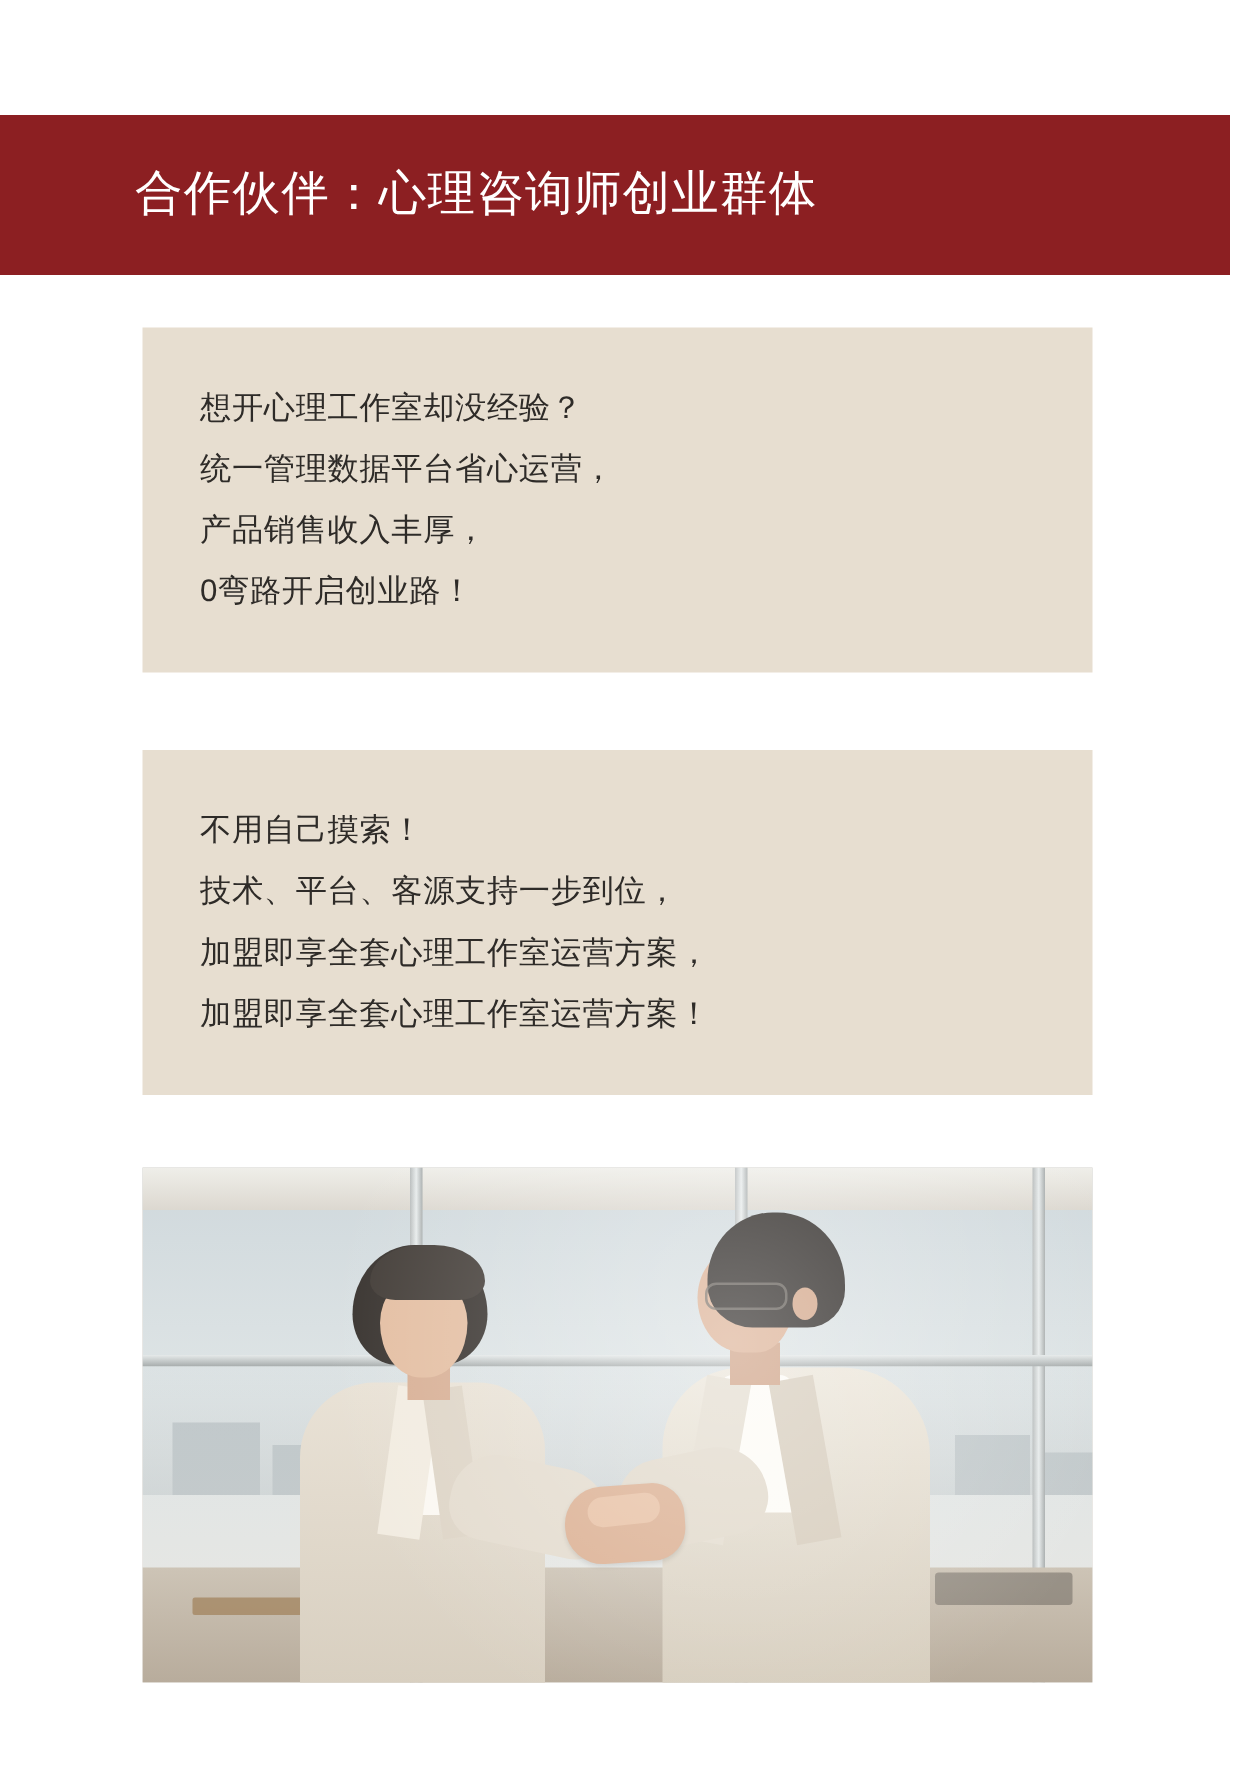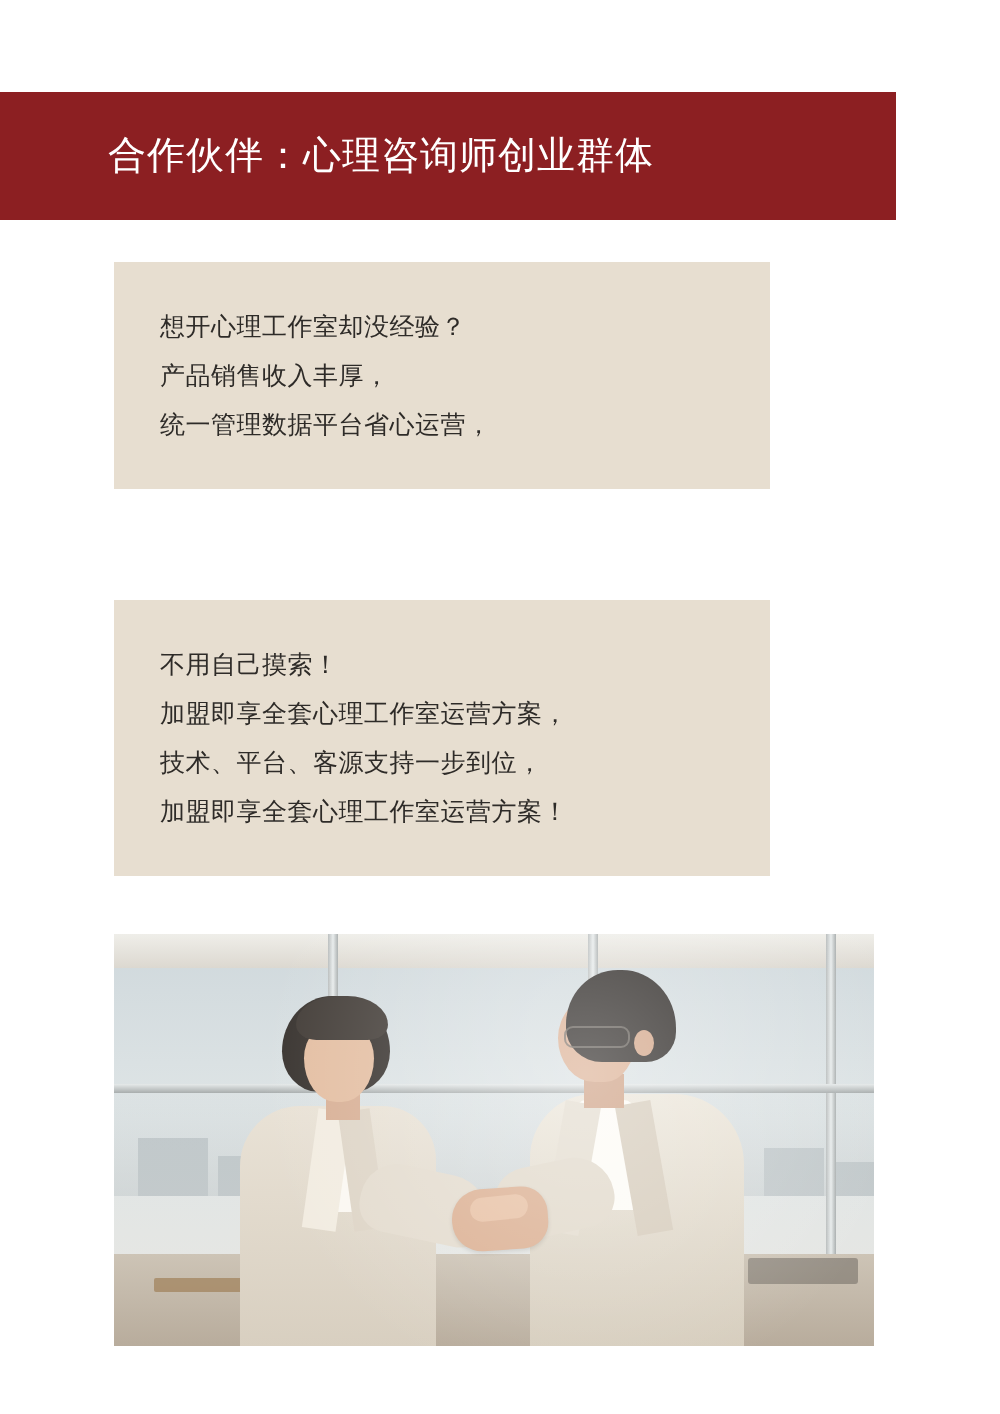--- a/index.html
+++ b/index.html
@@ -17,40 +17,40 @@
     position: relative;
     width: 1000px;
     height: 1414px;
     background: #ffffff;
   }
   
   .banner {
     position: absolute;
     left: 0;
     top: 92px;
-    width: 896px;
+    width: 984px;
     height: 128px;
     background: #8c1f22;
     display: flex;
     align-items: center;
   }
   .banner-title {
     margin-left: 108px;
     color: #ffffff;
     font-size: 38px;
     line-height: 1.2;
     letter-spacing: 1px;
     font-weight: 400;
     white-space: nowrap;
   }
   
   .card {
     position: absolute;
     left: 114px;
-    width: 656px;
+    width: 760px;
     background: #e7ded0;
     box-sizing: border-box;
     padding: 40px 0 40px 46px;
   }
   .card-1 { top: 262px; }
   .card-2 { top: 600px; }
   .card p {
     margin: 0;
     color: #2e2b28;
     font-size: 25px;
@@ -276,28 +276,29 @@
 <body>
 
 <div class="page">
 
   <div class="banner">
     <div class="banner-title">合作伙伴：心理咨询师创业群体</div>
   </div>
 
   <div class="card card-1">
     <p>想开心理工作室却没经验？</p>
+    <p>统一管理数据平台省心运营，</p>
     <p>产品销售收入丰厚，</p>
-    <p>统一管理数据平台省心运营，</p>
+    <p>0弯路开启创业路！</p>
   </div>
 
   <div class="card card-2">
     <p>不用自己摸索！</p>
+    <p>技术、平台、客源支持一步到位，</p>
     <p>加盟即享全套心理工作室运营方案，</p>
-    <p>技术、平台、客源支持一步到位，</p>
     <p>加盟即享全套心理工作室运营方案！</p>
   </div>
 
   <div class="photo-wrap">
     <div class="photo">
       <div class="win-bg"></div>
       <div class="ceiling"></div>
 
       <div class="bldg" style="left:24px;width:70px;height:58px;"></div>
       <div class="bldg" style="left:104px;width:54px;height:40px;"></div>

